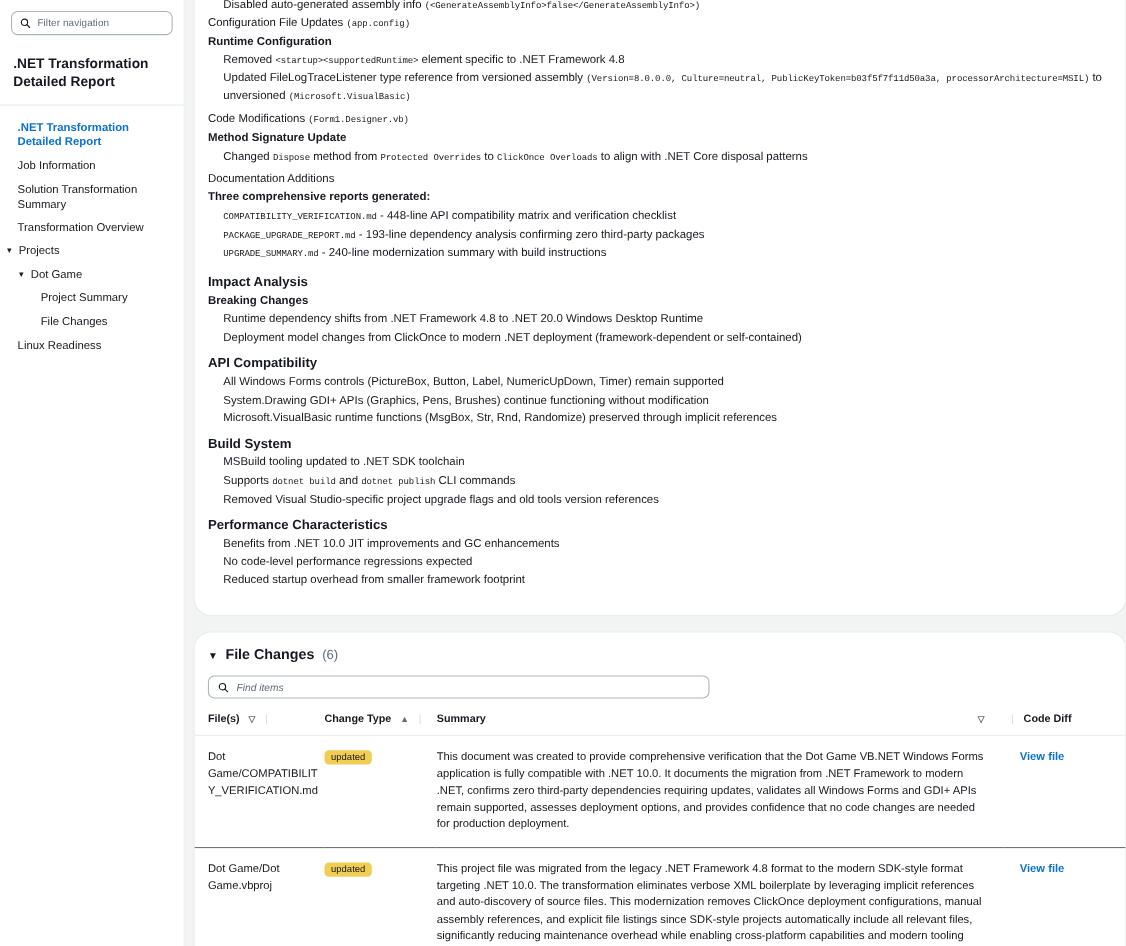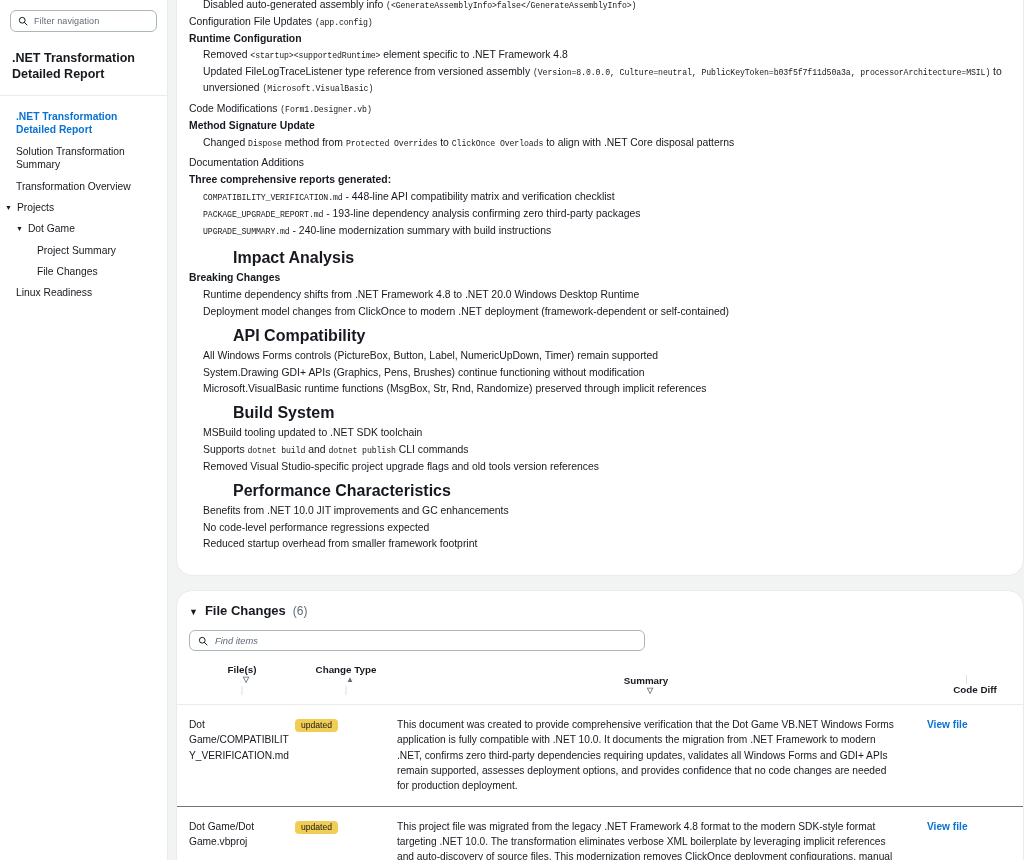--- a/index.html
+++ b/index.html
@@ -77,21 +77,21 @@
     margin: 0 0 14px 0;
   }
   .panel.top { border-radius: 0 0 16px 16px; border-top: none; margin-top: 0; }
 
   
   .prose { padding: 0 20px 18px 12px; }
   .p-row { font-size: 10.4px; line-height: 1.52; color: #16191f; padding: 0 0 1px 0; }
   .p-row.sub { padding-left: 14px; }
   .h-bold { font-weight: bold; }
   .mono { font-family: "Liberation Mono", monospace; font-size: 8.2px; letter-spacing: -0.1px; }
-  .sec-head { font-size: 16px; font-weight: bold; padding: 6px 0 3px 0; margin-left: 44px; }
+  .sec-head { font-size: 12px; font-weight: bold; padding: 6px 0 3px 0; }
   .sec-head.tight { padding-top: 2px; }
   .grp { padding-bottom: 4px; }
   .cut { margin-top: -3px; }
 
   
   .fc-head { padding: 12px 16px 0 12px; }
   .fc-title-row { display: flex; align-items: baseline; gap: 7px; }
   .fc-caret { font-size: 9px; color: #16191f; }
   .fc-title { font-size: 13px; font-weight: bold; color: #16191f; }
   .fc-count { font-size: 12px; color: #5f6b7a; }
@@ -106,21 +106,21 @@
   }
   .search-box .ph { font-size: 9.3px; color: #5f6b7a; font-style: italic; }
 
   table.fc { width: 100%; border-collapse: collapse; table-layout: fixed; }
   table.fc th {
     font-size: 9.8px; font-weight: bold; color: #16191f;
     text-align: left; padding: 4px 0 9px 0;
     border-bottom: 1px solid #e9ebed;
     vertical-align: bottom;
   }
-  .th-inner { display: flex; align-items: center; flex-direction: column; }
+  .th-inner { display: flex; align-items: center; }
   .sort-ic { margin-left: 8px; font-size: 8px; color: #5f6b7a; }
   .divider { color: #d5dbdb; margin: 0 9px 0 9px; font-weight: normal; }
   table.fc td {
     font-size: 10.2px; color: #16191f;
     padding: 12px 0 12px 0;
     border-bottom: 1px solid #737373;
     vertical-align: top;
     line-height: 1.5;
   }
   .c-file { width: 118px; padding-left: 12px !important; word-break: break-word; }
@@ -154,20 +154,21 @@
           </svg>
         </span>
         <span class="ph">Filter navigation</span>
       </div>
     </div>
 
     <div class="nav-title">.NET Transformation Detailed Report</div>
 
     <div class="nav-list">
       <div class="nav-item active">.NET Transformation Detailed Report</div>
+      <div class="nav-item">Job Information</div>
       <div class="nav-item">Solution Transformation Summary</div>
       <div class="nav-item">Transformation Overview</div>
       <div class="nav-item lvl-group">
         <span class="caret">▼</span>
         <span>Projects</span>
       </div>
       <div class="nav-item lvl-1">
         <span class="caret">▼</span>
         <span>Dot Game</span>
       </div>

